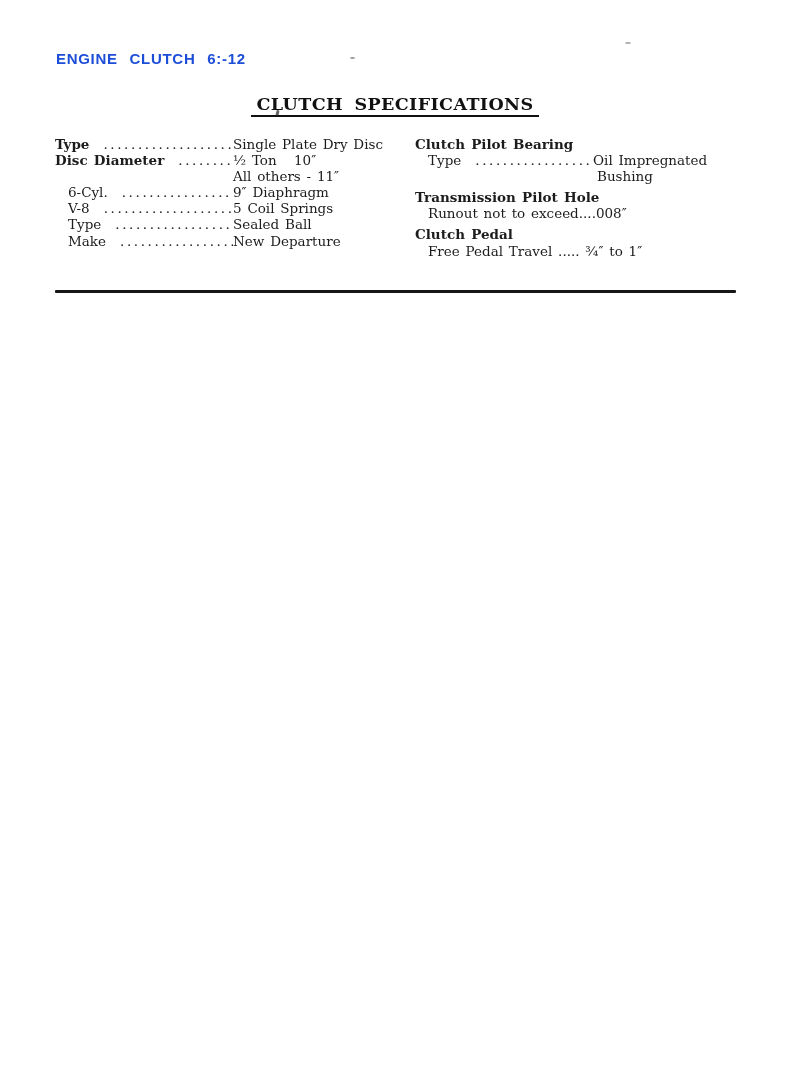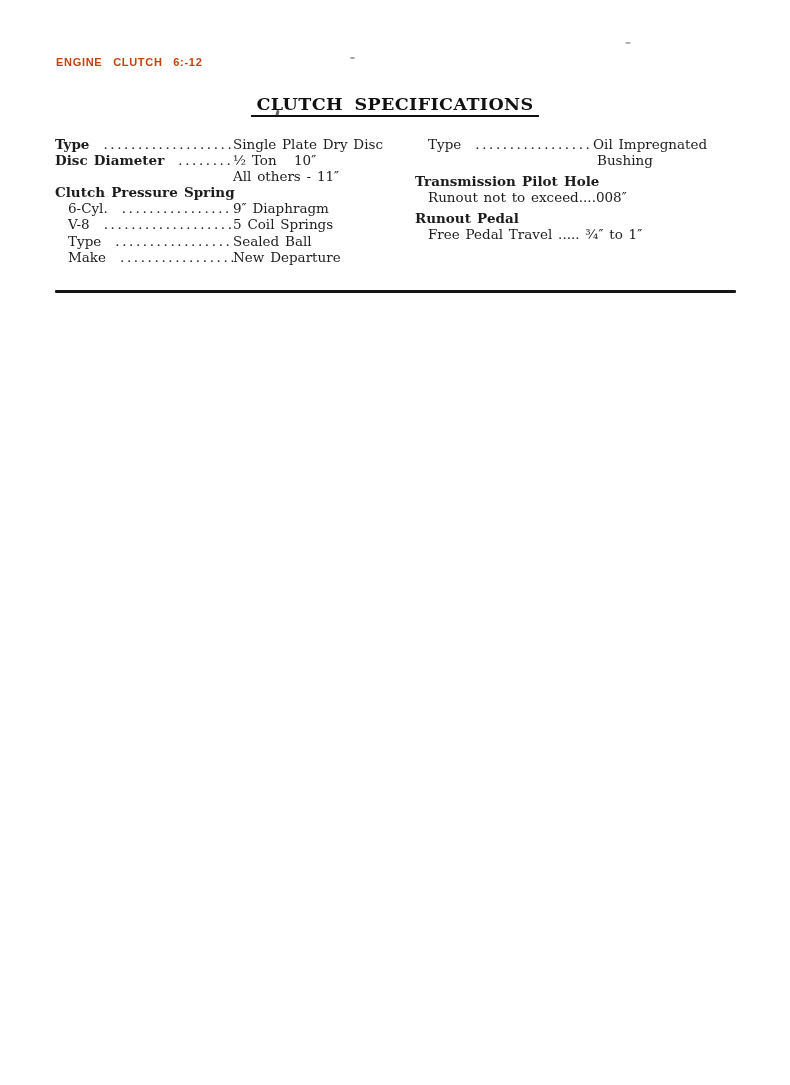--- a/index.html
+++ b/index.html
@@ -5,25 +5,25 @@
   html, body { margin: 0; padding: 0; }
   body {
     width: 790px; height: 1085px;
     background: #ffffff;
     position: relative;
     font-family: "DejaVu Serif", "Liberation Serif", serif;
     color: #1c1c1c;
     overflow: hidden;
   }
   .page-header {
-    position: absolute; left: 56px; top: 56px;
+    position: absolute; left: 56px; top: 50px;
     font-family: "Liberation Sans", "DejaVu Sans", sans-serif;
-    font-weight: bold; font-size: 11px;
+    font-weight: bold; font-size: 15px;
     letter-spacing: 0.7px; word-spacing: 7px;
-    color: #c2410c;
+    color: #1d4ed8;
   }
   .title-wrap {
     position: absolute; left: 0; top: 94px; width: 790px;
     text-align: center;
   }
   .doc-title {
     display: inline-block;
     font-size: 17.5px; font-weight: bold;
     letter-spacing: 0.4px; word-spacing: 5px;
     color: #111;
@@ -100,21 +100,20 @@
   <div class="spec-row">
     <span class="lhs">
       <span class="spec-label bold">Disc Diameter</span>
       <span class="dots">.............</span>
     </span>
     <span class="value">½ Ton   10″</span>
   </div>
 
   <div class="cont">All others - 11″</div>
 
-  <div class="heading">Clutch Pressure Spring</div>
 
   <div class="spec-row indent">
     <span class="lhs">
       <span class="spec-label">6-Cyl.</span>
       <span class="dots">....................</span>
     </span>
     <span class="value">9″ Diaphragm</span>
   </div>
 
   <div class="spec-row indent">
@@ -139,34 +138,35 @@
       <span class="spec-label">Make</span>
       <span class="dots">....................</span>
     </span>
     <span class="value">New Departure</span>
   </div>
 
 </div>
 
 <div class="col col-right">
 
+  <div class="heading">Clutch Pilot Bearing</div>
 
   <div class="spec-row indent">
     <span class="lhs">
       <span class="spec-label">Type</span>
       <span class="dots">....................</span>
     </span>
     <span class="value">Oil Impregnated</span>
   </div>
 
   <div class="cont cont-right">Bushing</div>
 
   <div class="heading gap">Transmission Pilot Hole</div>
 
   <div class="inline-row">Runout not to exceed....008″</div>
 
-  <div class="heading gap">Runout Pedal</div>
+  <div class="heading gap">Clutch Pedal</div>
 
   <div class="inline-row">Free Pedal Travel ..... ¾″ to 1″</div>
 
 </div>
 
 <div class="rule"></div>
 
 </body></html>

